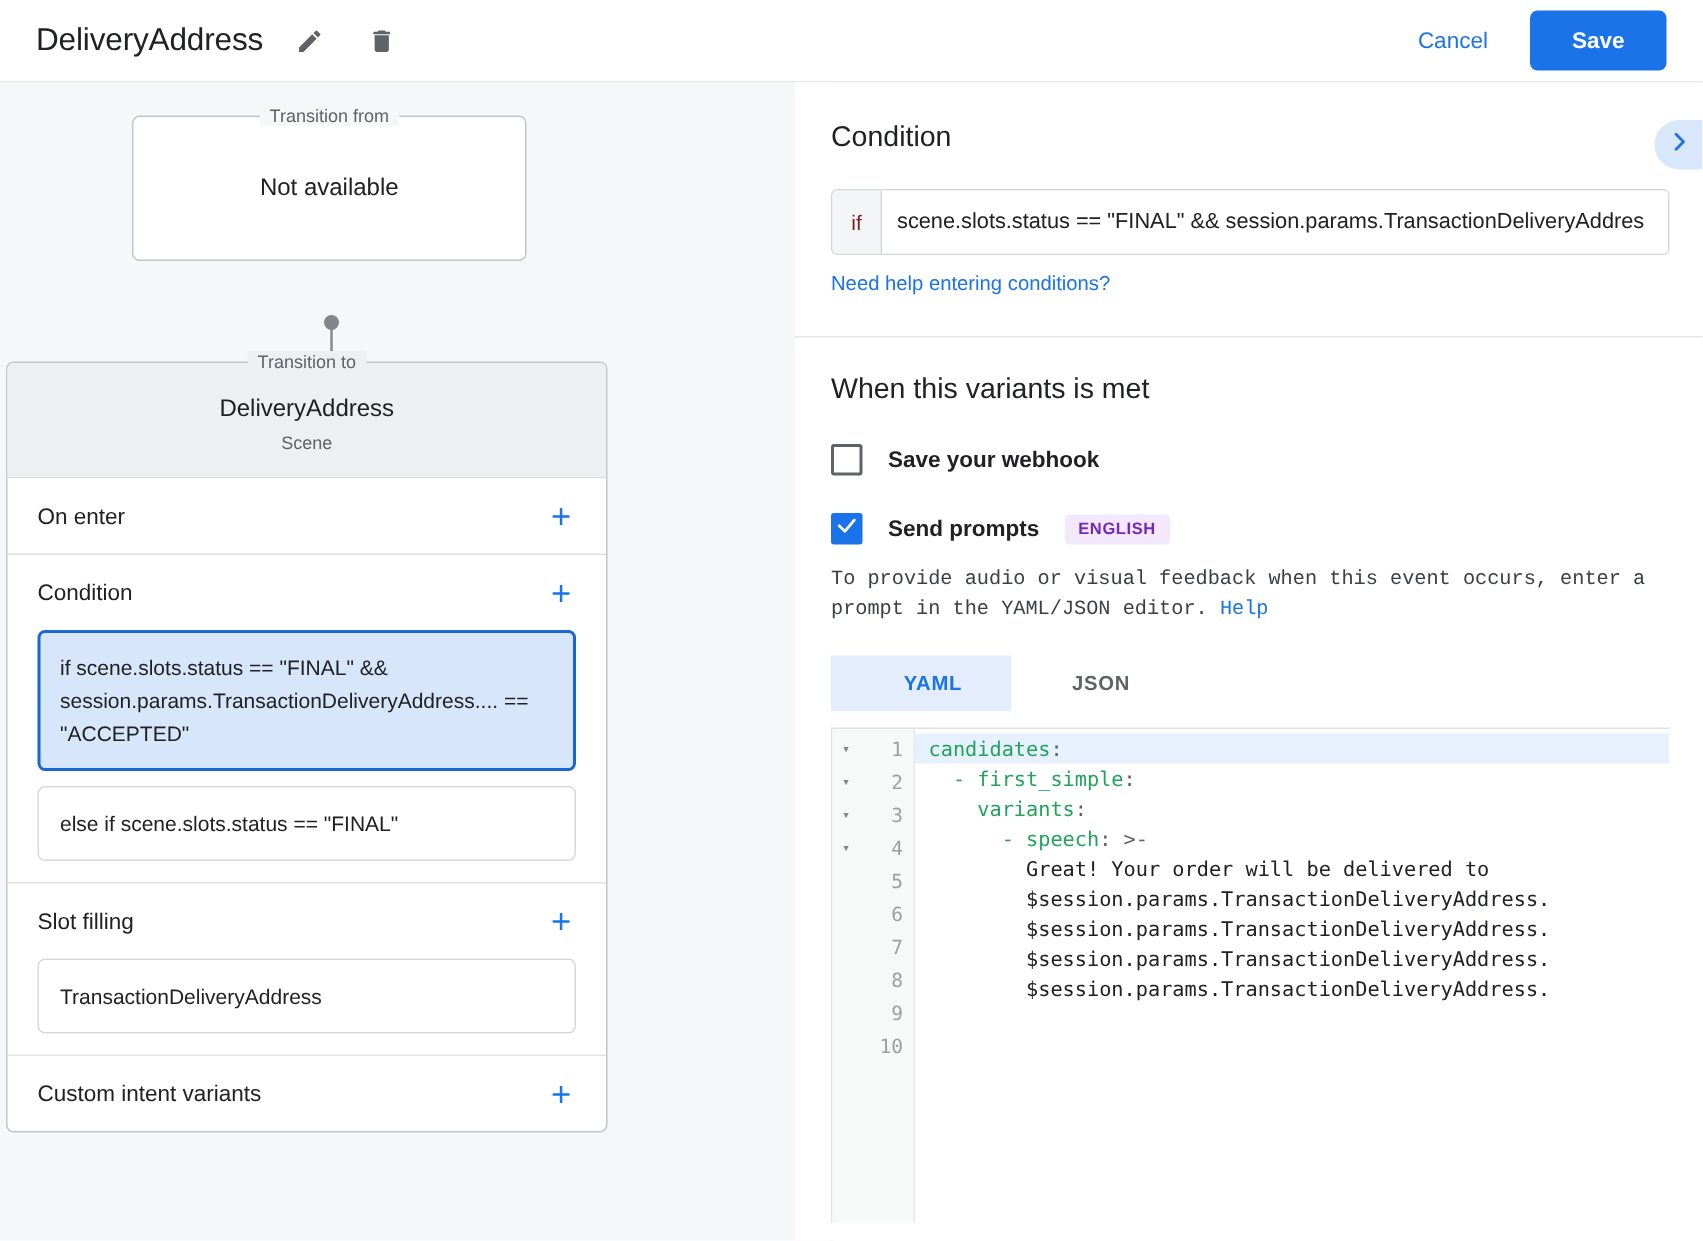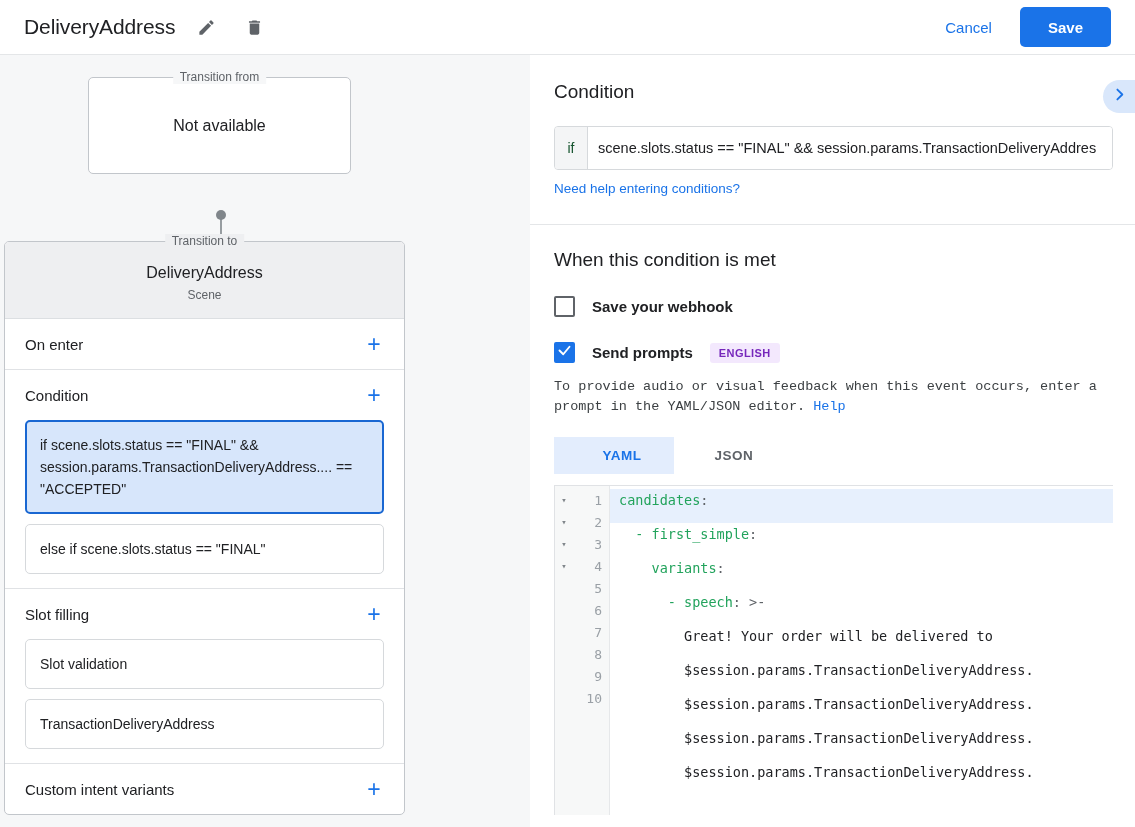--- a/index.html
+++ b/index.html
@@ -169,21 +169,21 @@
     border-radius: 4px;
     height: 44px;
     overflow: hidden;
   }
   #condition-if-label {
     width: 33px;
     background: #f4f5f6;
     border-right: 1px solid #d6d9dc;
     display: flex; align-items: center; justify-content: center;
     font-size: 14px;
-    color: #14532d;
+    color: #7f1d1d;
   }
   #condition-input {
     flex: 1;
     border: none; outline: none;
     padding: 0 10px;
     font-size: 14.5px;
     color: #202124;
     font-family: inherit;
     background: #ffffff;
   }
@@ -290,21 +290,21 @@
     cursor: pointer;
   }
   .gut-num { flex: 1; text-align: right; padding-right: 7px; }
   #code-area {
     flex: 1;
     padding-top: 3px;
     overflow: hidden;
     white-space: pre;
   }
   .code-line {
-    height: 34px;
+    height: 20px;
     line-height: 22px;
     font-family: "DejaVu Sans Mono", monospace;
     font-size: 13.5px;
     color: #202124;
     padding-left: 9px;
   }
   .code-line.hl { background: #e7f0fd; }
   .tok-key { color: #22a35c; }
   .tok-punct { color: #5f6368; }
 </style>
@@ -373,21 +373,20 @@
         <div class="item-box">else if scene.slots.status == "FINAL"</div>
       </div>
     </div>
 
     <div class="section">
       <div class="section-head">
         <span class="section-title">Slot filling</span>
         <span class="plus-btn">+</span>
       </div>
       <div class="section-body">
-        <div class="item-box">Slot validation</div>
         <div class="item-box">TransactionDeliveryAddress</div>
       </div>
     </div>
 
     <div class="section">
       <div class="section-head">
         <span class="section-title">Custom intent variants</span>
         <span class="plus-btn">+</span>
       </div>
     </div>
@@ -411,21 +410,21 @@
     <span>
       <svg width="17" height="17" viewBox="0 0 24 24" fill="none" stroke="#1a73e8" stroke-width="2.6" stroke-linecap="round" stroke-linejoin="round">
         <polyline points="9 5 16 12 9 19"></polyline>
       </svg>
     </span>
   </div>
 
   <div id="right-divider"></div>
 
   <div id="met-section">
-    <div id="met-heading">When this condition is met</div>
+    <div id="met-heading">When this variants is met</div>
 
     <div class="check-row">
       <div class="checkbox"></div>
       <span class="check-label">Save your webhook</span>
     </div>
 
     <div class="check-row">
       <div class="checkbox checked">
         <span>
           <svg width="15" height="15" viewBox="0 0 24 24" fill="none" stroke="#ffffff" stroke-width="3" stroke-linecap="round" stroke-linejoin="round">

